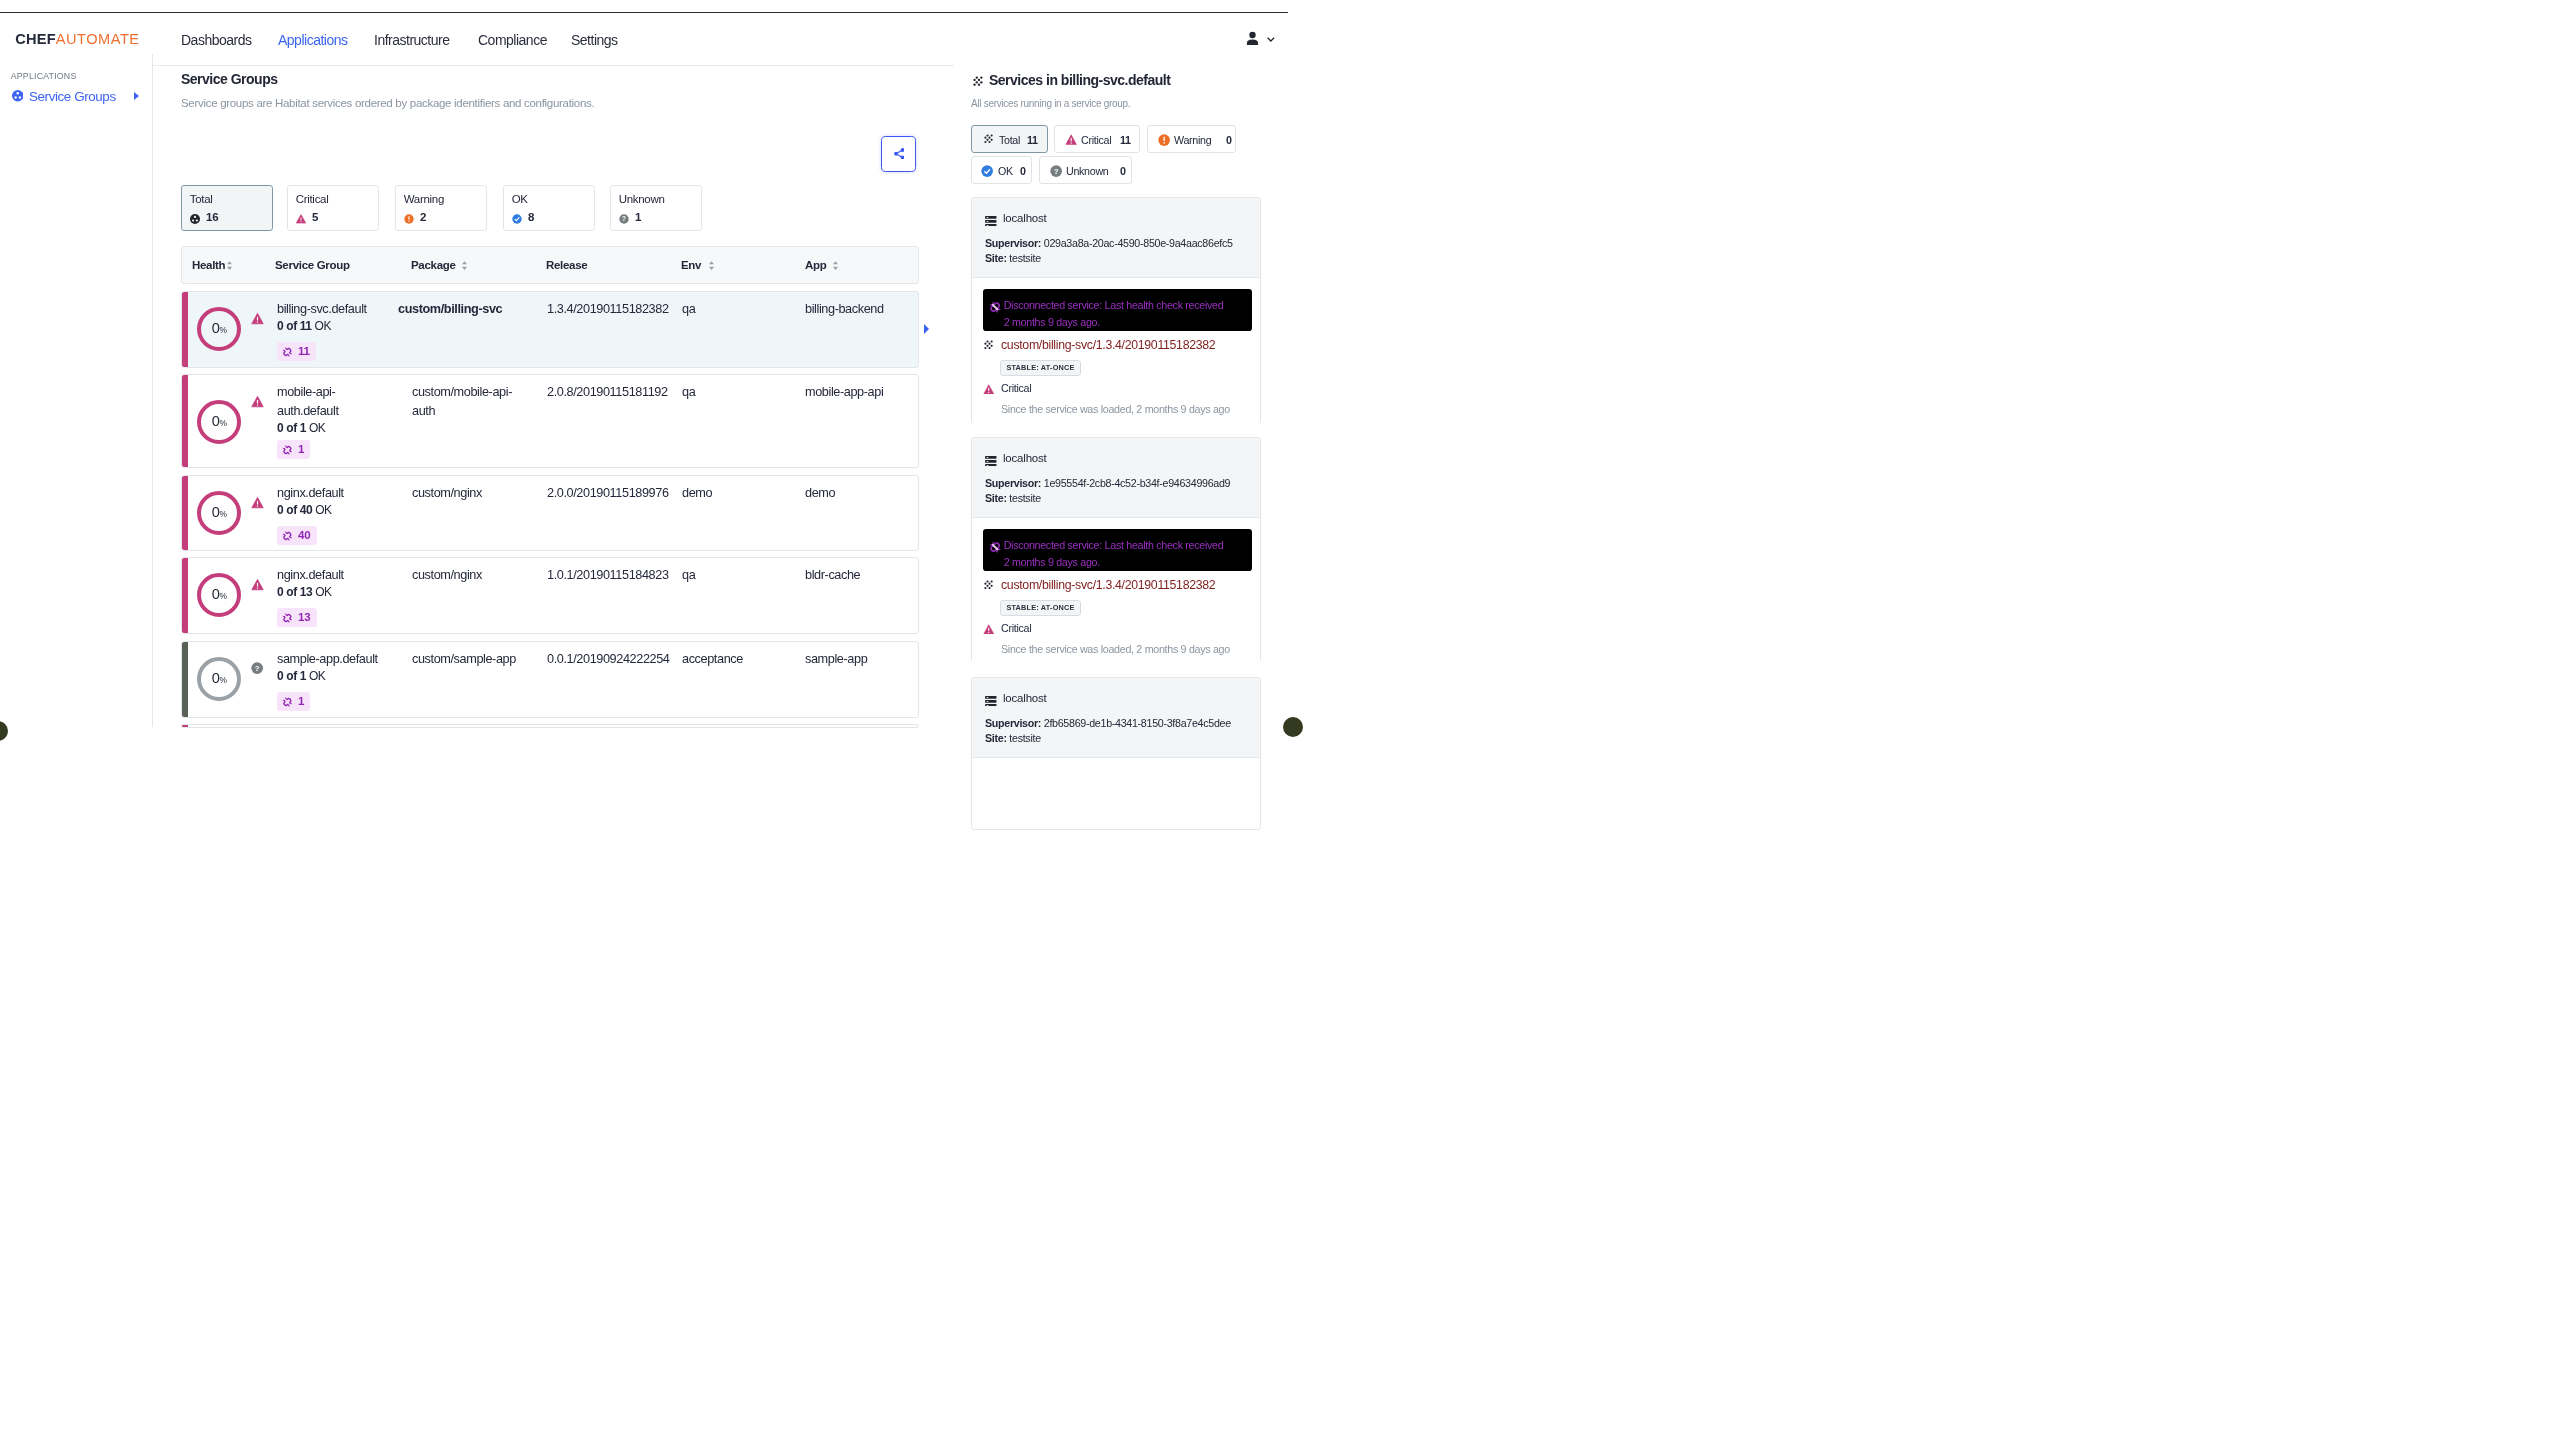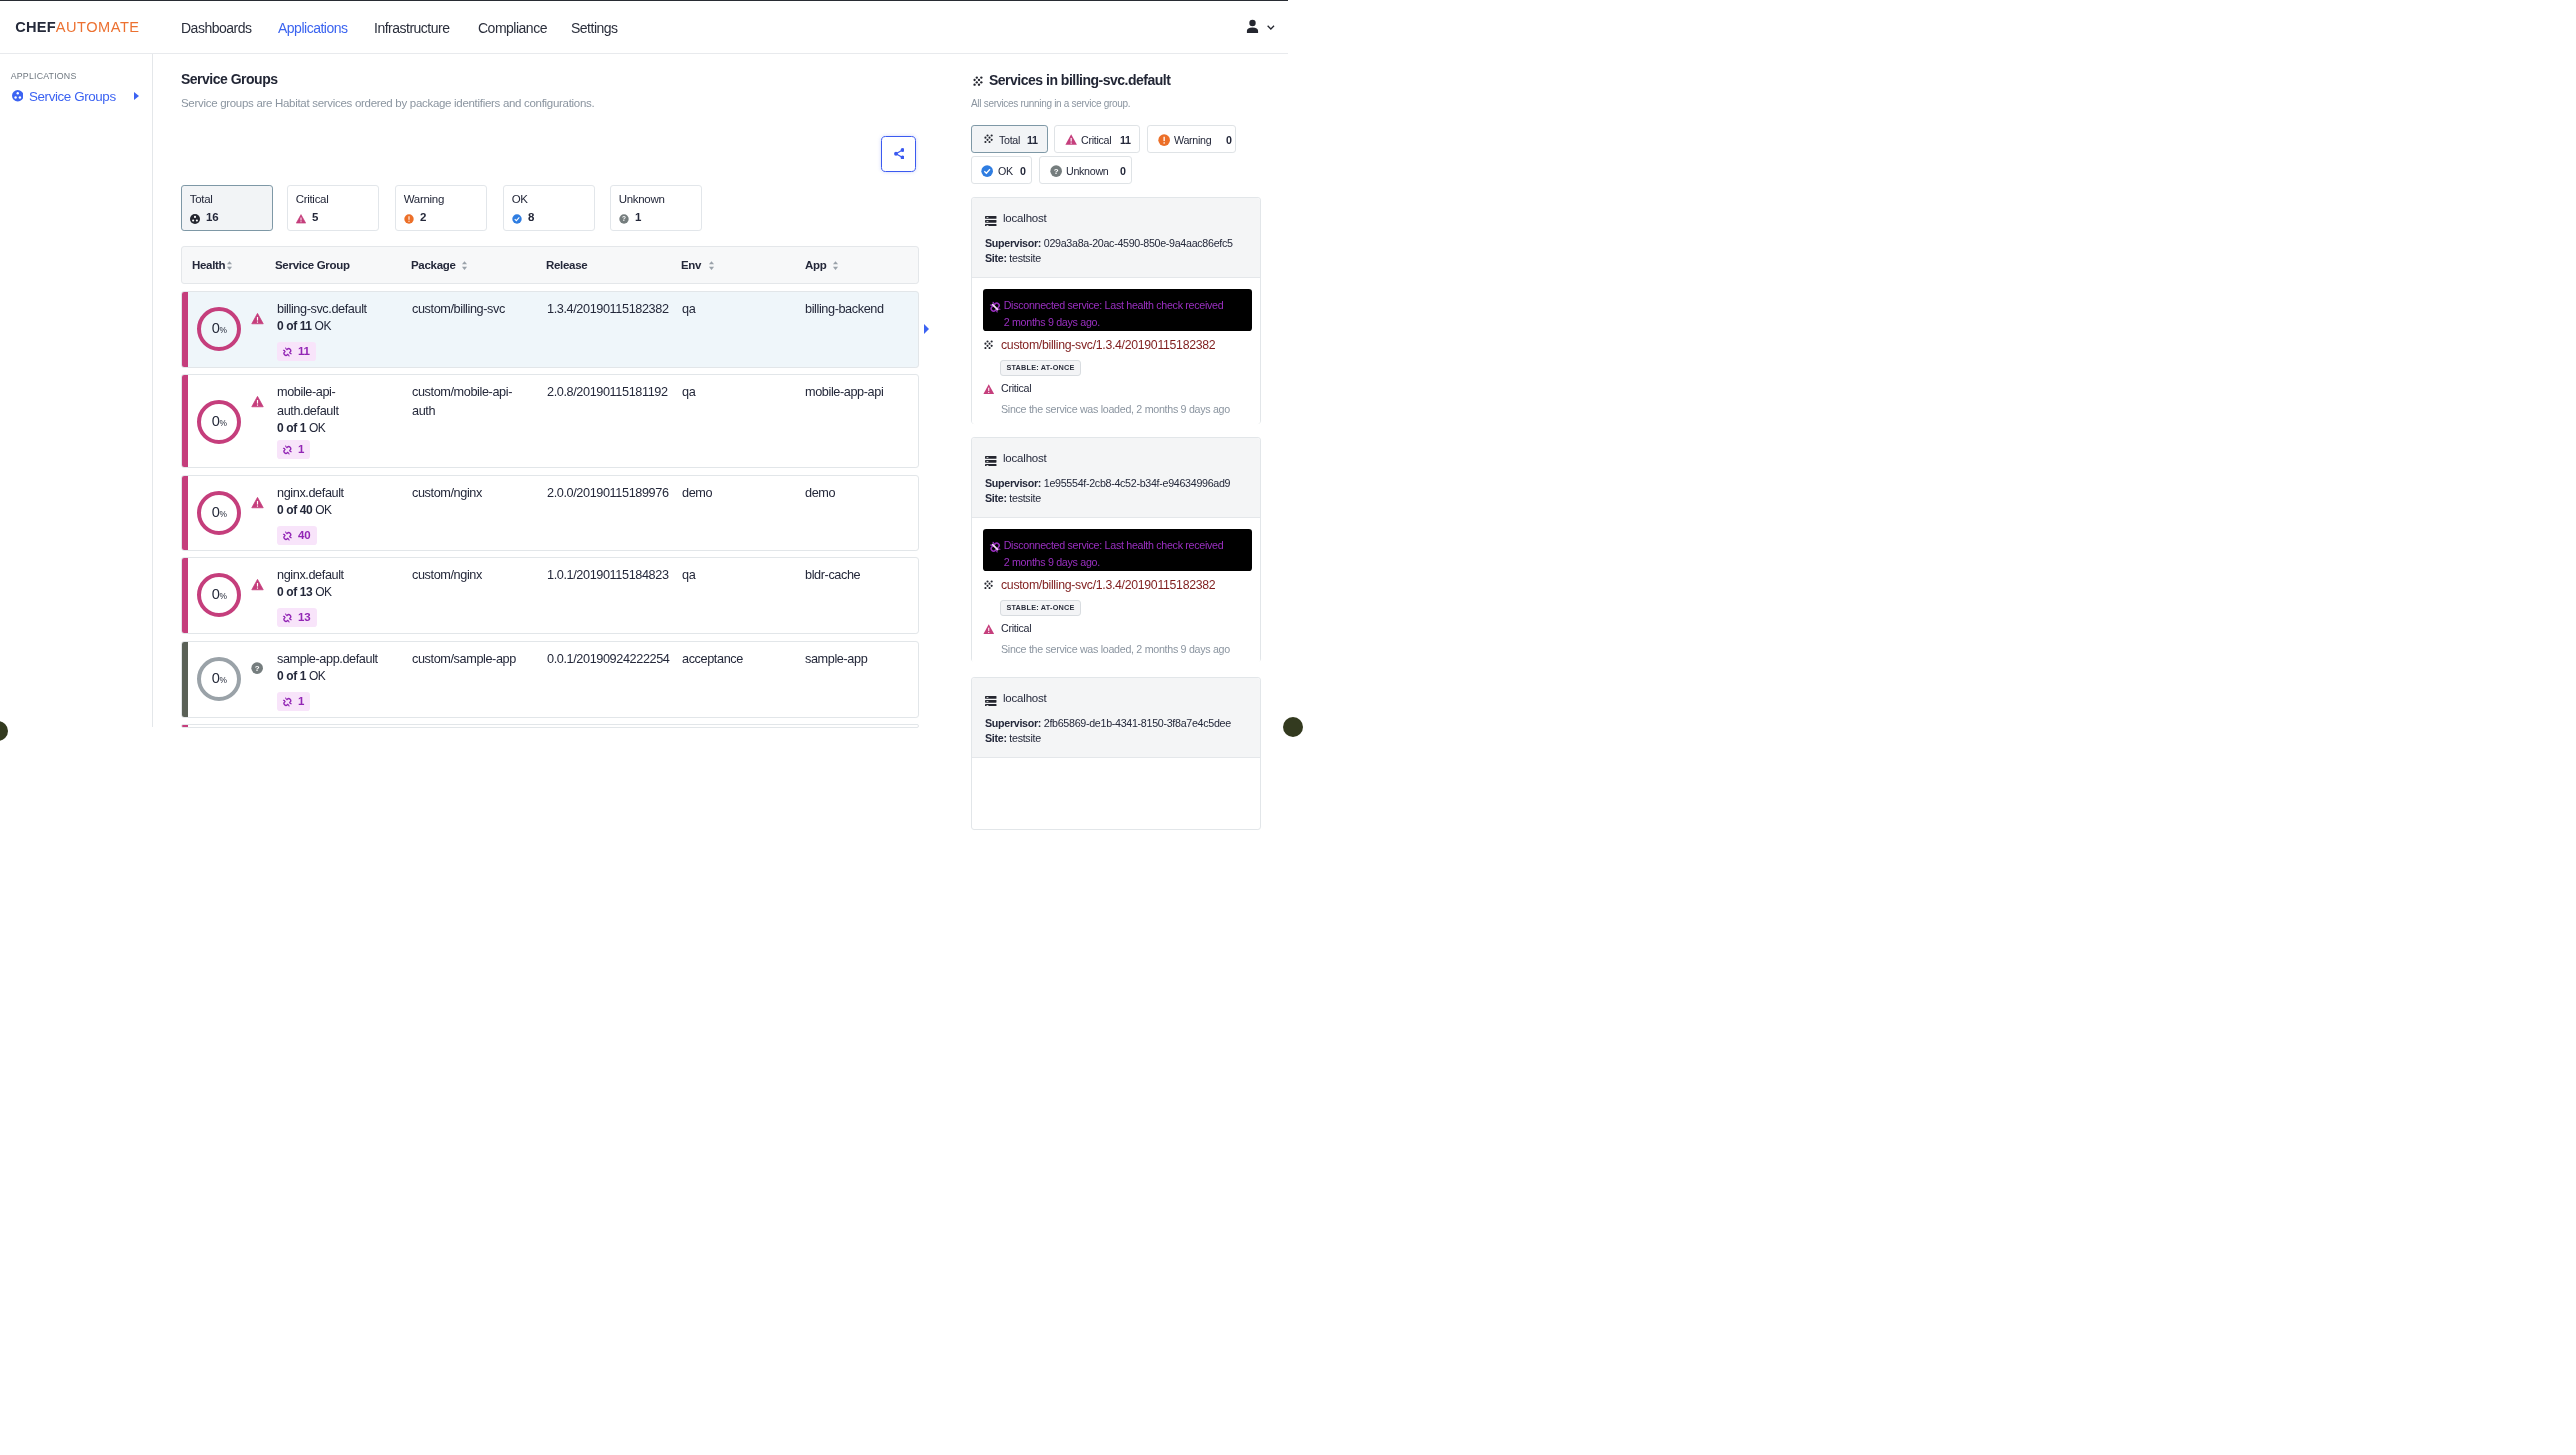--- a/index.html
+++ b/index.html
@@ -1,21 +1,21 @@
 <!DOCTYPE html>
 <html style="font-size:12.3px"><head>
 <meta charset="utf-8">
 <style>
 * { margin:0; padding:0; box-sizing:border-box; }
 html,body { width:1288px; height:728px; overflow:hidden; background:#fff;
   font-family:"Liberation Sans", sans-serif; color:#24283a; }
 .abs { position:absolute; }
 
 
-#topbar { position:absolute; left:0; top:0; width:1288px; height:54px;
+#topbar { position:absolute; left:0; top:12px; width:1288px; height:54px;
   background:#fff; border-top:0.8px solid #282c33; border-bottom:0.8px solid #e8eaed; }
 #logo { position:absolute; left:15.3px; top:18.4px; font-size:14.6px; letter-spacing:0.2px; }
 #logo .chef { font-weight:bold; color:#252a3a; }
 #logo .automate { font-weight:normal; letter-spacing:0.5px; color:#ec7131; }
 .navitem { position:absolute; top:19px; font-size:14px; letter-spacing:-0.5px; color:#2b2f3c; }
 .navitem.active { color:#3b64f0; }
 #usericon { position:absolute; left:1246px; top:17.6px; }
 #userchev { position:absolute; left:1267px; top:24px; }
 
 
@@ -232,21 +232,21 @@
           <rect x="2.6" y="7.2" width="18.8" height="9.6" rx="4.8" fill="none" stroke="#9226b5" stroke-width="3.2"></rect>
         </g>
         <rect x="10.2" y="3" width="3.6" height="18" fill="#f8e4fa" transform="rotate(-45 12 12)"></rect>
         <g stroke="#9226b5" stroke-width="2.6" stroke-linecap="round" fill="none">
           <path d="M7.8 2.4 L9.4 5.0"></path>
           <path d="M2.6 7.8 L5.5 8.7"></path>
           <path d="M16.2 21.6 L14.6 19.0"></path>
           <path d="M21.4 16.2 L18.5 15.3"></path>
         </g>
       </svg>11</div>
-  <div class="col" style="left:230px; top:8.4px;">custom/billing-svc</div>
+  <div class="col" style="left:216px; top:8.4px;font-weight:bold;">custom/billing-svc</div>
   <div class="col" style="left:365px; top:8.4px;">1.3.4/20190115182382</div>
   <div class="col" style="left:500px; top:8.4px;">qa</div>
   <div class="col" style="left:623px; top:8.4px;">billing-backend</div>
 </div>
 <div id="rowcaret"></div>
 
 <div class="row" style="top:374px; height:94px;">
   <div class="accent"></div>
   <div class="donut" style="top:24.5px;">
       <div class="pct">0<small>%</small></div>

